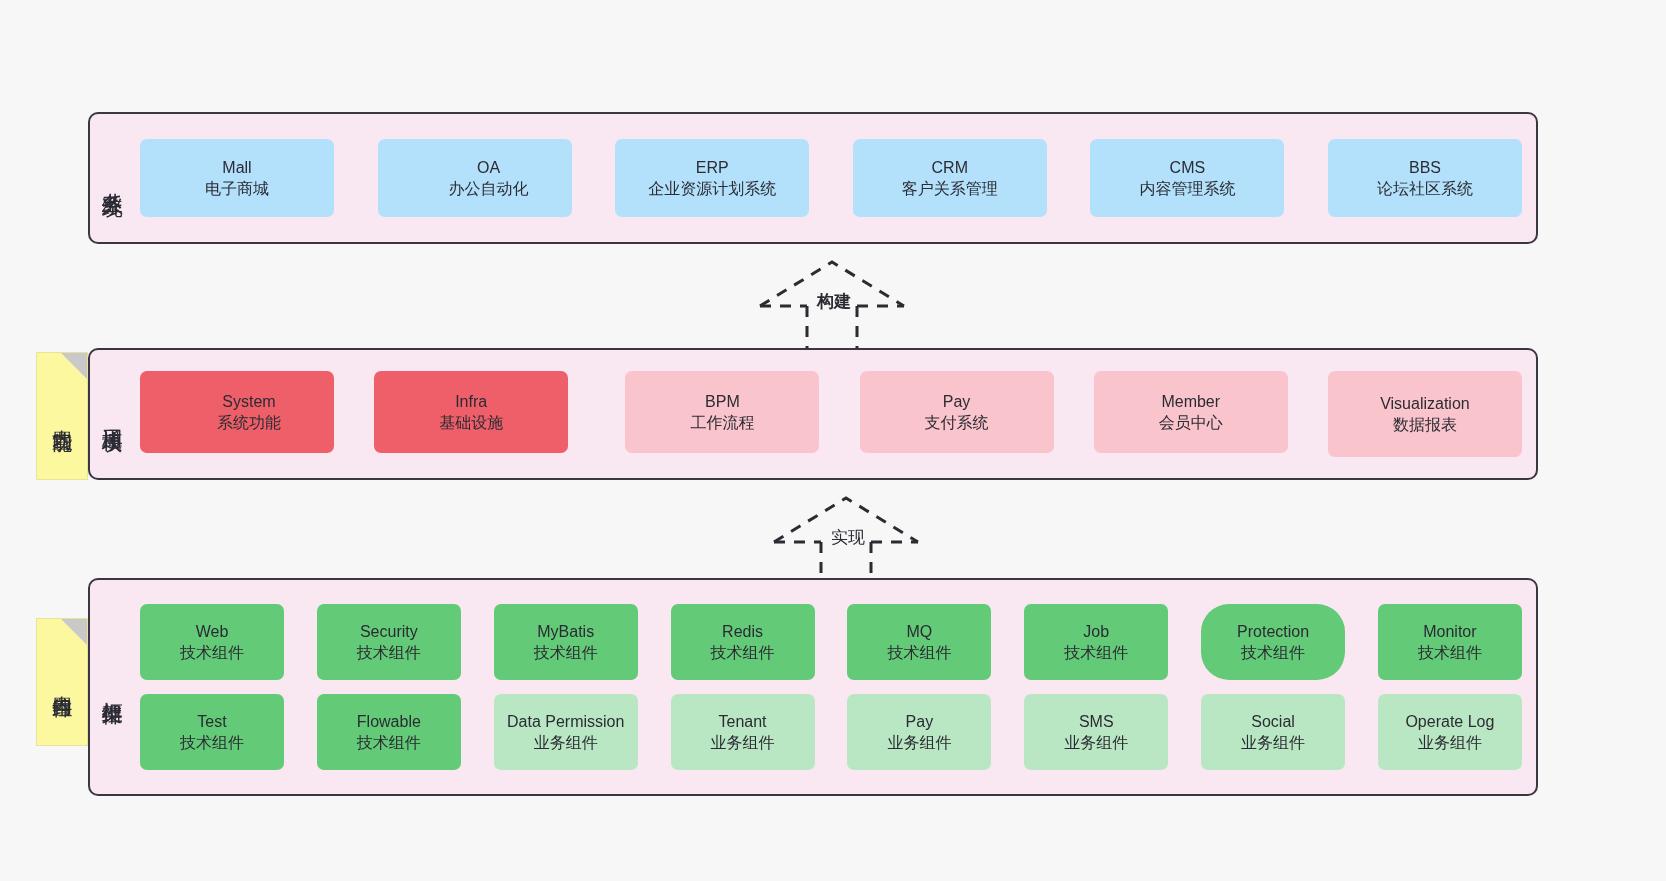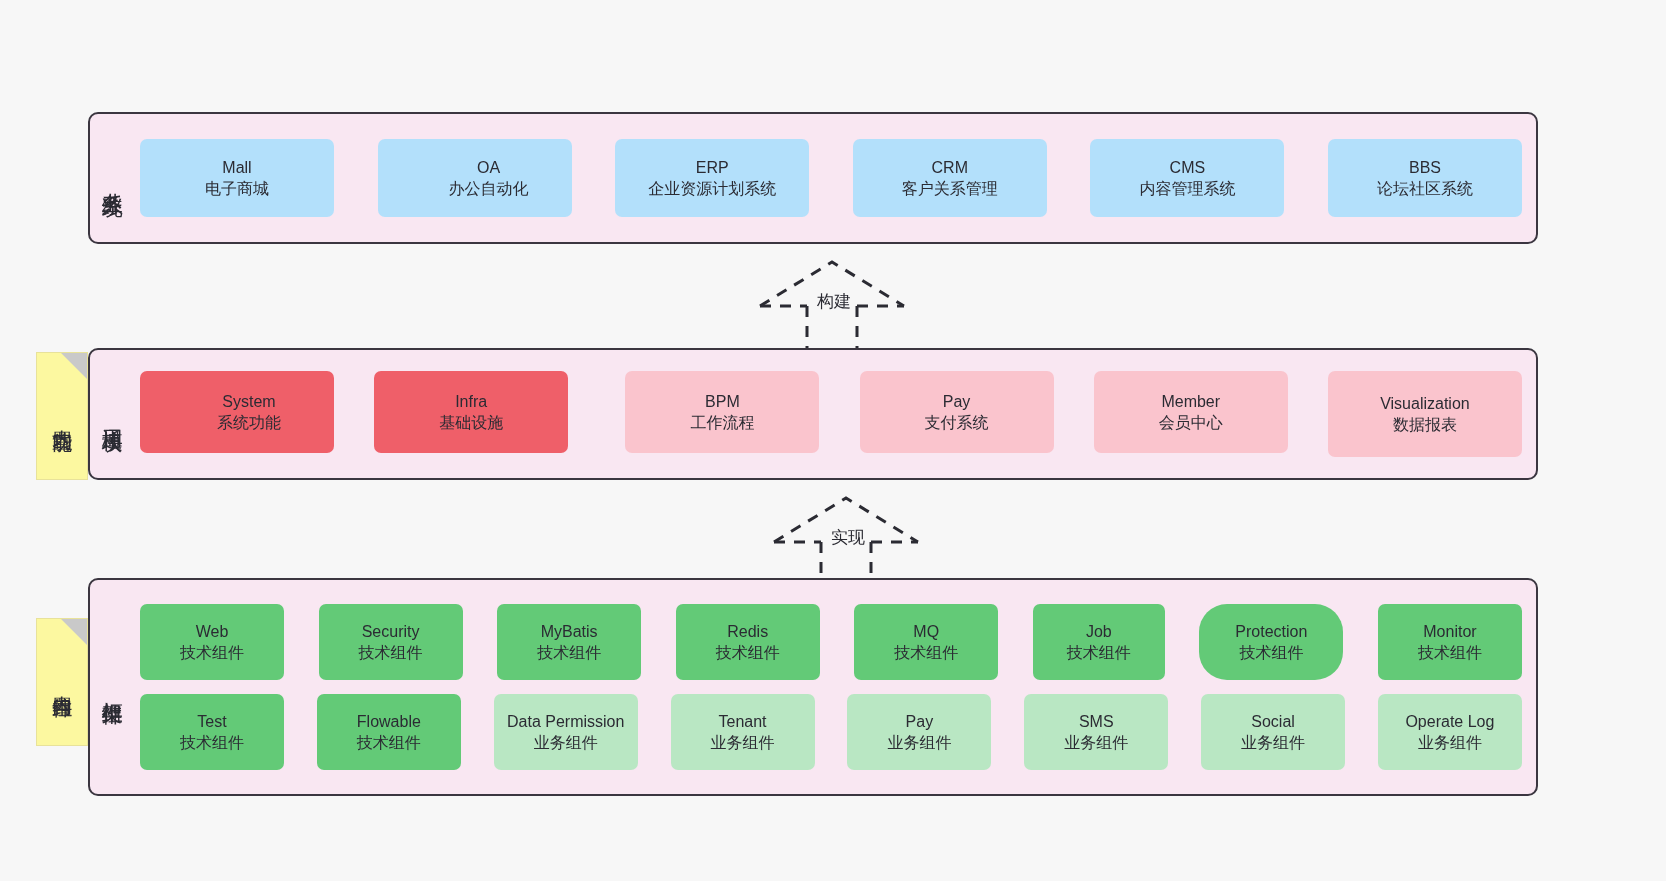--- a/index.html
+++ b/index.html
@@ -173,21 +173,21 @@
 
       <polyline points="8,50 80,6 152,50" fill="none" stroke="#2b2b33" stroke-width="3" stroke-dasharray="11,9" stroke-linecap="butt"></polyline>
       <polyline points="8,50 55,50" fill="none" stroke="#2b2b33" stroke-width="3" stroke-dasharray="11,9"></polyline>
       <polyline points="105,50 152,50" fill="none" stroke="#2b2b33" stroke-width="3" stroke-dasharray="11,9"></polyline>
 
       <line x1="55" y1="50" x2="55" y2="94" stroke="#2b2b33" stroke-width="3" stroke-dasharray="11,9"></line>
       <line x1="105" y1="50" x2="105" y2="94" stroke="#2b2b33" stroke-width="3" stroke-dasharray="11,9"></line>
       <line x1="55" y1="94" x2="105" y2="94" stroke="#2b2b33" stroke-width="3" stroke-dasharray="11,9"></line>
     </svg>
   </div>
-  <div class="uml-label" style="left:817px; top:290px;">构建</div>
+  <div class="uml-label" style="left:817px; top:290px;font-weight:bold;">构建</div>
 
   <div class="layer" id="layer-common" style="left:88px; top:348px; width:1450px; height:132px;">
     <div class="layer-title">通用模块</div>
     <div class="layer-body">
       <div class="row" id="row-common">
           <div class="card" style="background: rgb(239, 95, 105); width: 194px; height: 82px; padding-left: 28px;">
             <div class="en">System</div>
             <div class="cn">系统功能</div>
           </div>
           <div class="card" style="background: rgb(239, 95, 105); width: 194px; height: 82px;">
@@ -249,21 +249,21 @@
               <div class="cn">技术组件</div>
             </div>
             <div class="card" style="background: rgb(99, 202, 119); width: 144px; height: 76px;">
               <div class="en">Redis</div>
               <div class="cn">技术组件</div>
             </div>
             <div class="card" style="background: rgb(99, 202, 119); width: 144px; height: 76px;">
               <div class="en">MQ</div>
               <div class="cn">技术组件</div>
             </div>
-            <div class="card" style="background: rgb(99, 202, 119); width: 132px; height: 76px;">
+            <div class="card" style="background: rgb(99, 202, 119); width: 144px; height: 76px;">
               <div class="en">Job</div>
               <div class="cn">技术组件</div>
             </div>
             <div class="card" style="background: rgb(99, 202, 119); width: 144px; height: 76px; border-radius: 28px;">
               <div class="en">Protection</div>
               <div class="cn">技术组件</div>
             </div>
             <div class="card" style="background: rgb(99, 202, 119); width: 144px; height: 76px;">
               <div class="en">Monitor</div>
               <div class="cn">技术组件</div>

